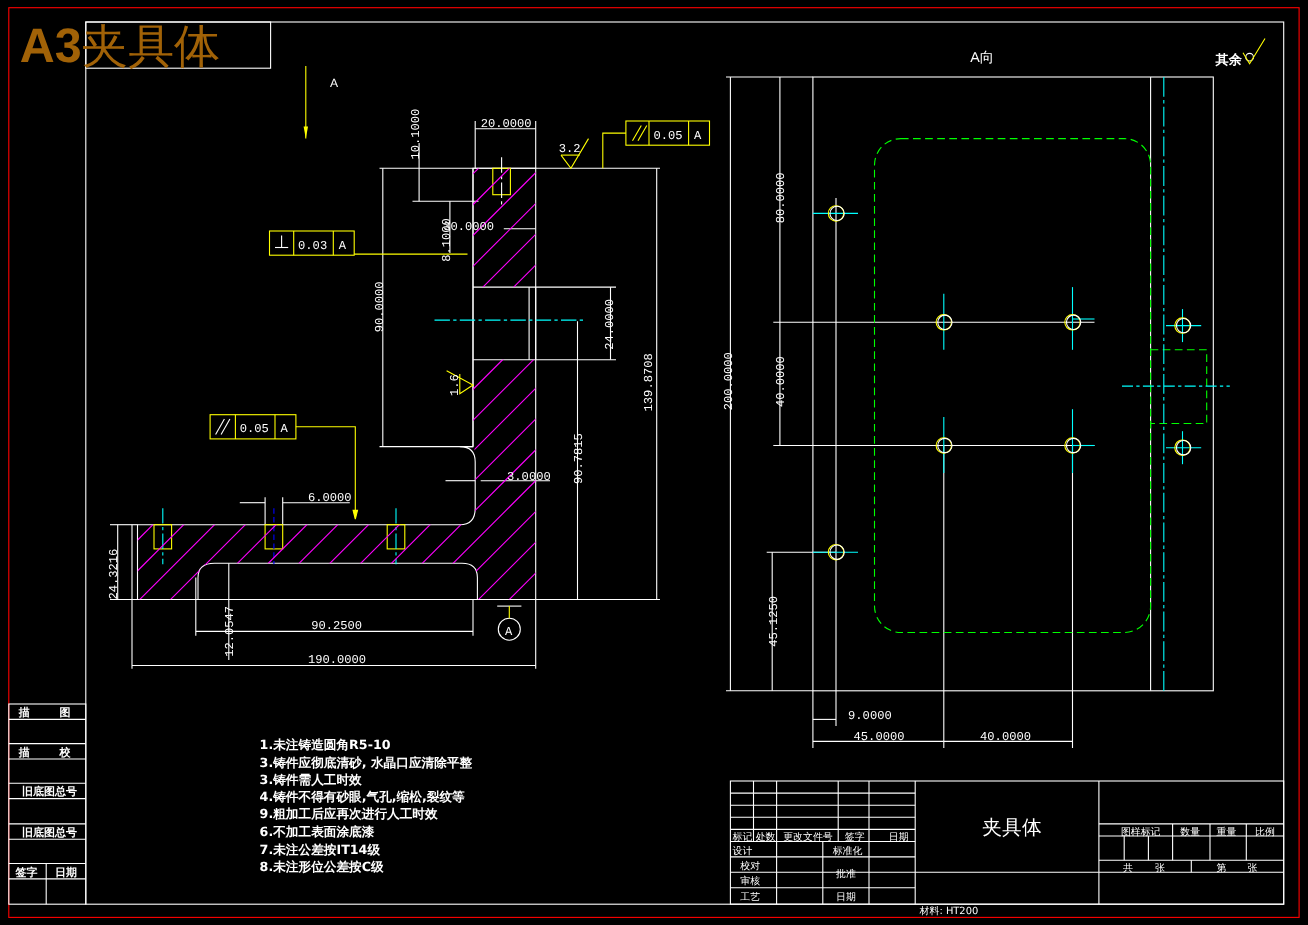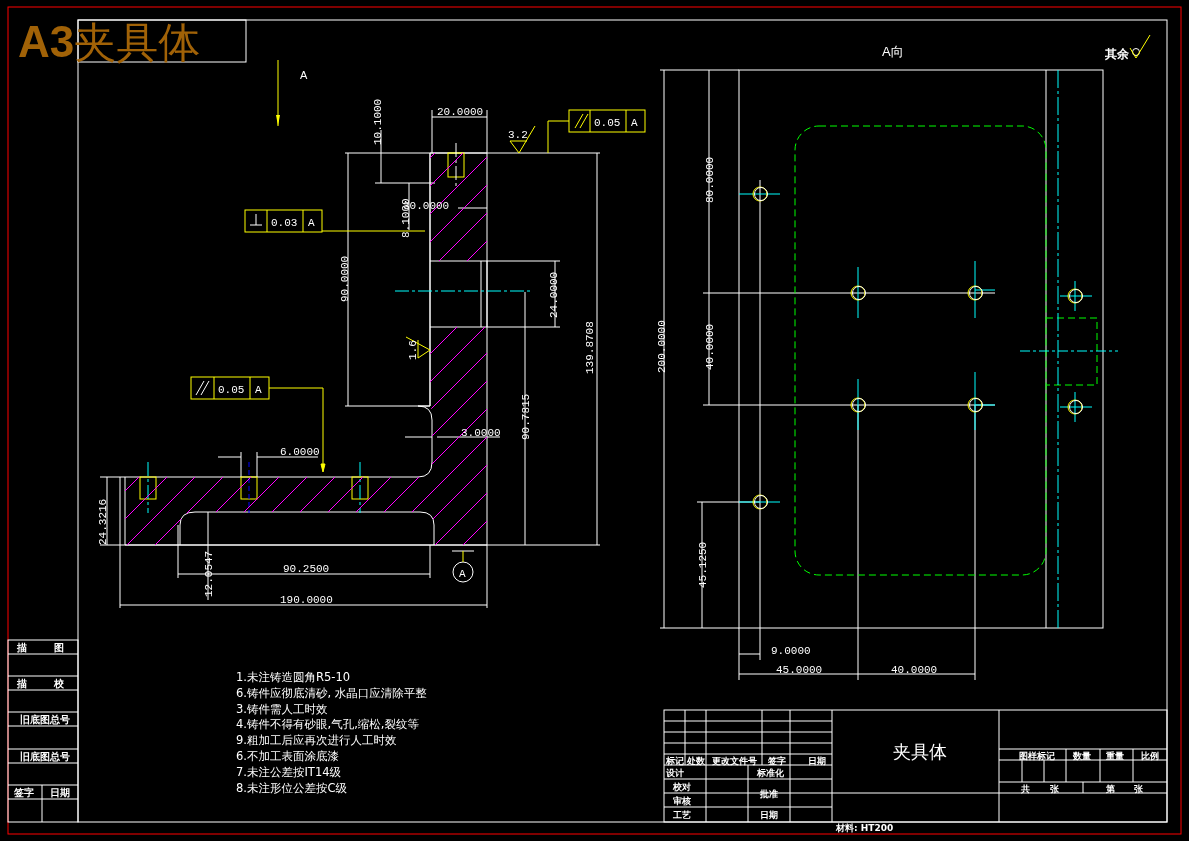--- a/index.html
+++ b/index.html
@@ -1,24 +1,24 @@
 <!DOCTYPE html>
 <html><head>
 <meta charset="utf-8">
 <style>
   html, body { margin:0; padding:0; background:#000; }
   body { width:1189px; height:841px; overflow:hidden; position:relative; font-family:"DejaVu Sans", sans-serif; }
   #sheet { position:absolute; left:0; top:0; width:1189px; height:841px; }
   .t { font-family:"Liberation Sans Narrow","Liberation Sans", sans-serif; fill:#fff; }
   .dim { font-family:"Liberation Mono", monospace; fill:#fff; font-size:11px; }
-  .note { position:absolute; left:236px; top:670px; color:#fff; font-family:"DejaVu Sans", sans-serif; font-size:11.5px; line-height:15.8px; font-weight:normal; }
+  .note { position:absolute; left:236px; top:670px; color:#fff; font-family:"DejaVu Sans", sans-serif; font-size:11.5px; line-height:15.8px; font-weight:bold; }
   .note div { white-space:nowrap; }
   .big-title { position:absolute; left:18px; top:20px; color:#a16207; font-family:"Liberation Sans", sans-serif; font-weight:bold; font-size:44px; line-height:44px; letter-spacing:0px; }
   .big-title .cjk { font-family:"DejaVu Sans", sans-serif; font-weight:normal; font-size:42px; }
-  .tb-text { position:absolute; color:#fff; font-size:9px; font-family:"DejaVu Sans", sans-serif; white-space:nowrap; font-weight:bold; }
+  .tb-text { position:absolute; color:#fff; font-size:9px; font-family:"DejaVu Sans", sans-serif; white-space:nowrap; font-weight:normal; }
   .tb-title { position:absolute; left:893px; top:740px; color:#fff; font-size:18px; font-family:"DejaVu Sans", sans-serif; }
   .side-text { position:absolute; color:#fff; font-size:10px; font-family:"DejaVu Sans", sans-serif; font-weight:bold; white-space:nowrap; }
 </style>
 </head>
 <body>
 
 <svg id="sheet" width="1189" height="841" viewBox="0 0 1189 841" xmlns="http://www.w3.org/2000/svg">
 
   <rect x="8" y="7" width="1173" height="827" fill="none" stroke="#ff0000" stroke-width="1"></rect>
 
@@ -305,21 +305,21 @@
     <line x1="1083" y1="782" x2="1083" y2="793"></line>
   </g>
 </svg>
 
 <div class="big-title">
   <span>A3</span><span class="cjk">夹具体</span>
 </div>
 
 <div class="note">
   <div>1.未注铸造圆角R5-10</div>
-  <div>6.铸件应彻底清砂, 水晶口应清除平整</div>
+  <div>3.铸件应彻底清砂, 水晶口应清除平整</div>
   <div>3.铸件需人工时效</div>
   <div>4.铸件不得有砂眼,气孔,缩松,裂纹等</div>
   <div>9.粗加工后应再次进行人工时效</div>
   <div>6.不加工表面涂底漆</div>
   <div>7.未注公差按IT14级</div>
   <div>8.未注形位公差按C级</div>
 </div>
 
 <span class="side-text" style="left:17px;top:641px">描</span>
 <span class="side-text" style="left:54px;top:641px">图</span>

